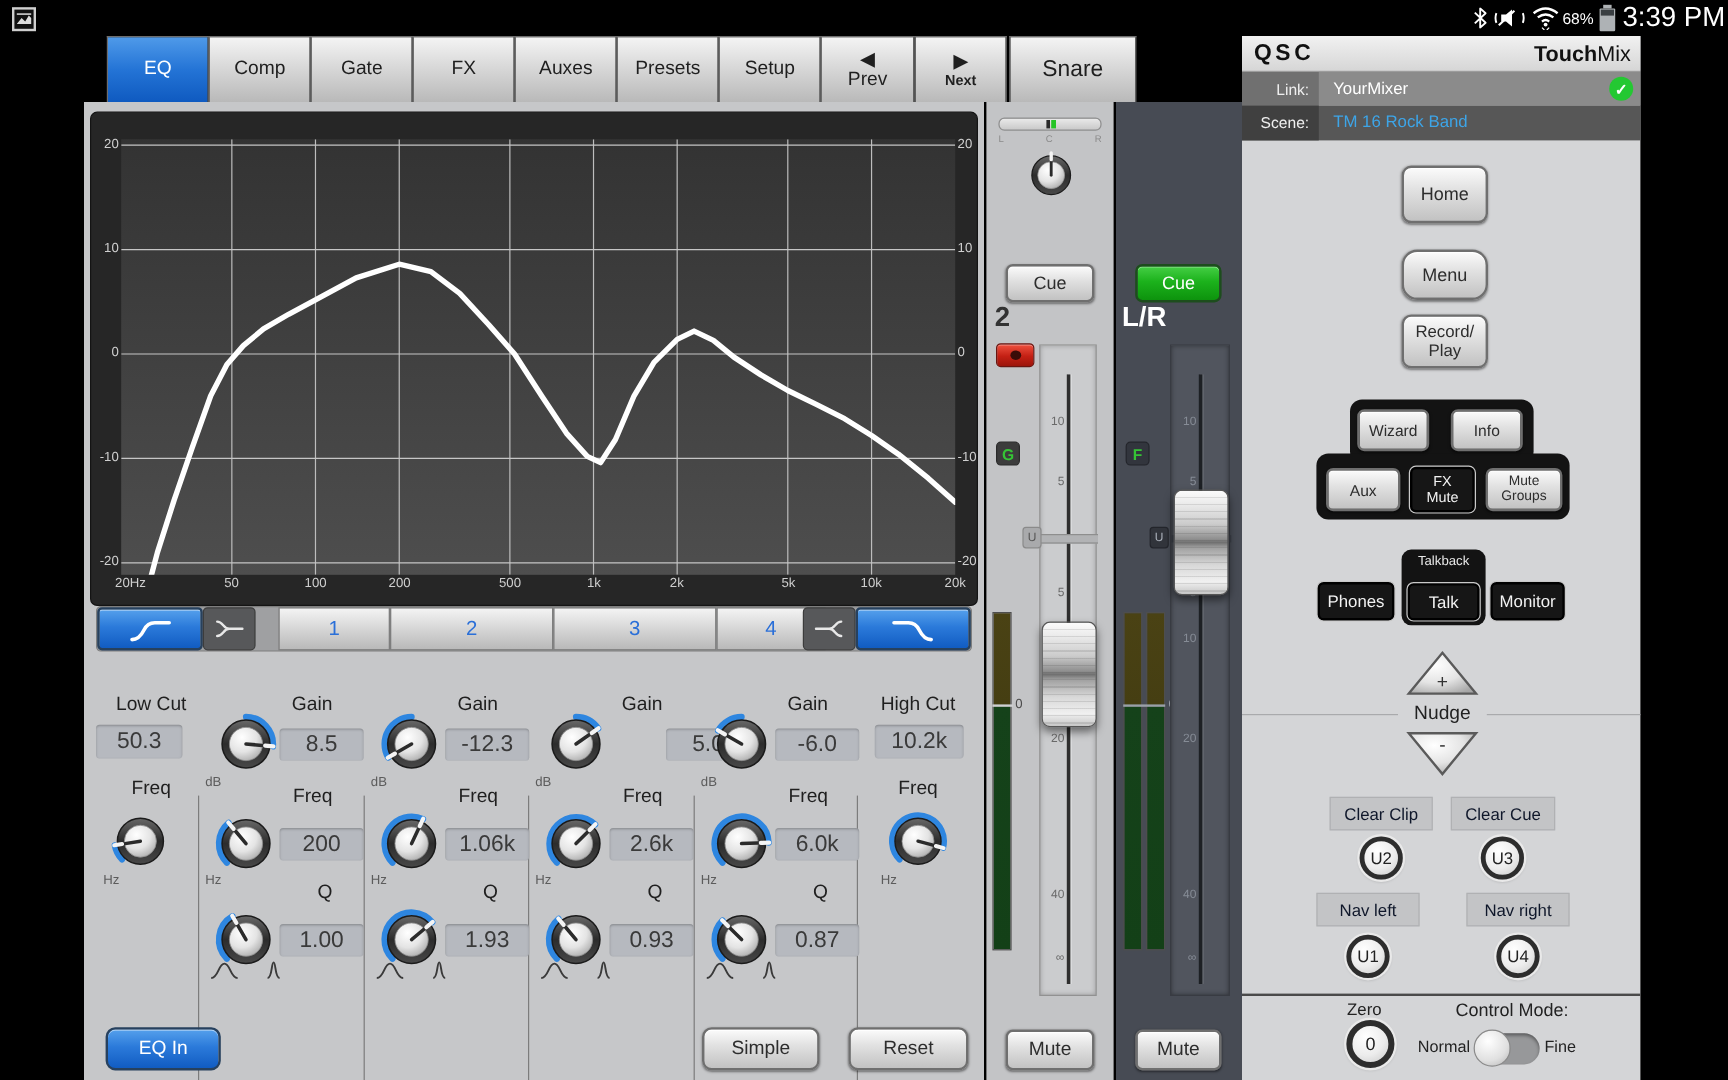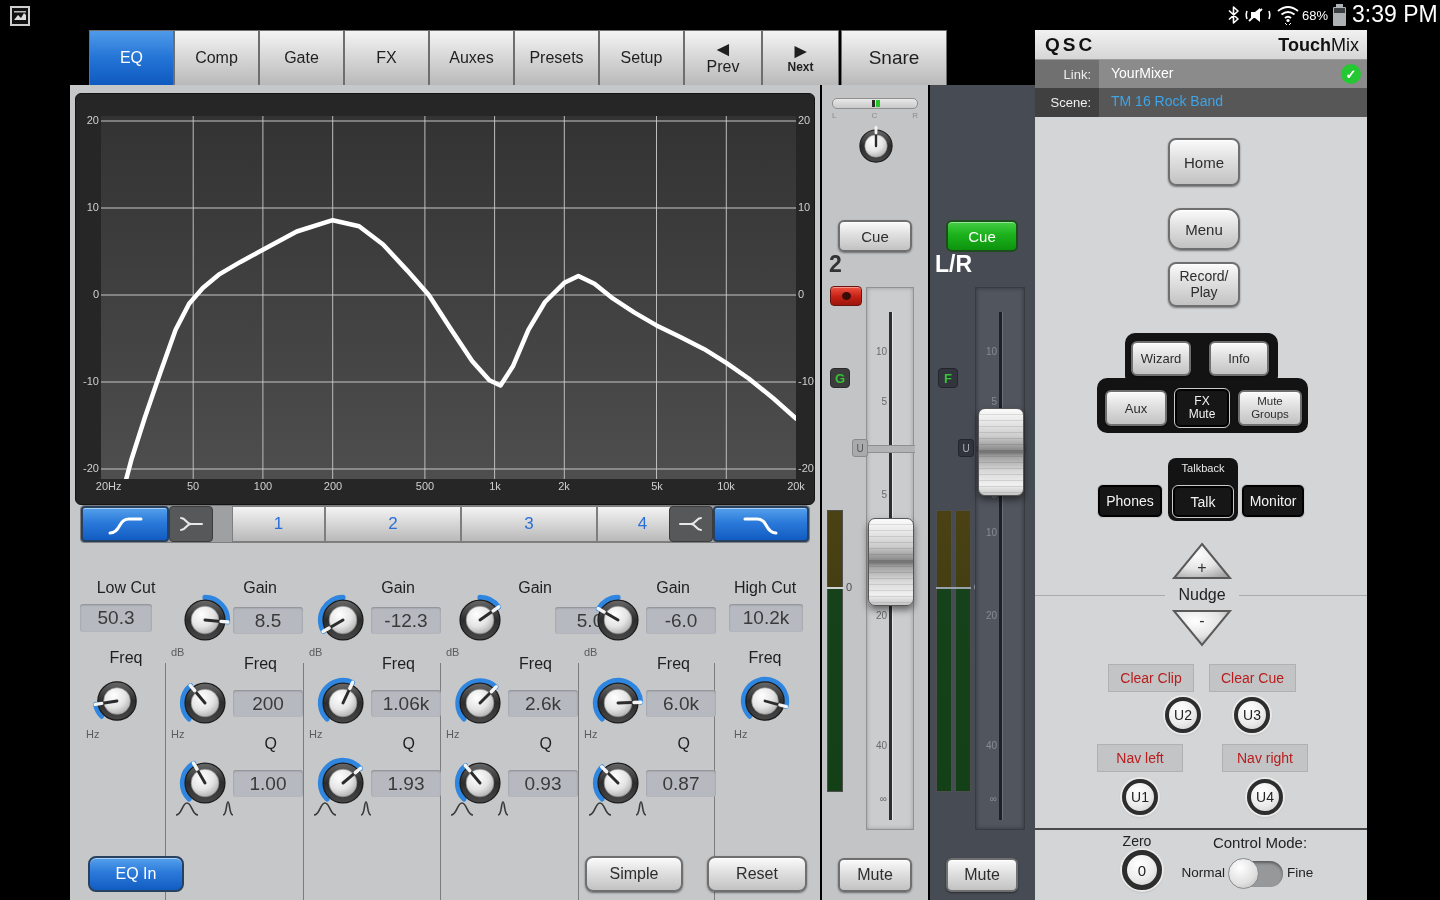--- a/index.html
+++ b/index.html
@@ -16,21 +16,21 @@
     display:flex; align-items:center; justify-content:center; text-align:center;
     box-shadow:inset 0 0 0 2px #000; }
   .blue-btn { background:linear-gradient(180deg,#55a0ec 0%,#2b7ada 45%,#115cc2 100%);
     border:2px solid #27415e; border-radius:8px; color:#fff;
     display:flex; align-items:center; justify-content:center;
     box-shadow:inset 0 1px 0 rgba(255,255,255,.5); }
   .green-btn { background:linear-gradient(180deg,#45cf45 0%,#1cb21c 45%,#0d930d 100%);
     border:2px solid #1d4d1d; border-radius:6px; color:#fff;
     display:flex; align-items:center; justify-content:center;
     box-shadow:inset 0 1px 0 rgba(255,255,255,.45); }
-  .label-box { background:#c3c4c6; border:1px solid #b0b1b3; color:#b91c1c;
+  .label-box { background:#c3c4c6; border:1px solid #b0b1b3; color:#0f172a;
     display:flex; align-items:center; justify-content:center; }
   .value-box { background:#b6b9bf; border-radius:3px; color:#3a3a3a; font-size:19px;
     display:flex; align-items:center; justify-content:center; box-shadow:inset 0 1px 2px rgba(0,0,0,.25); }
   .circle-btn { border-radius:50%; border:4px solid #2d2d2d;
     background:radial-gradient(circle at 38% 30%, #ffffff 0%, #ececec 55%, #c9c9c9 100%);
     box-shadow:0 0 0 2px #e9e9e9, 0 1px 3px rgba(0,0,0,.4);
     display:flex; align-items:center; justify-content:center; color:#222; font-size:14px; }
   .two-line { white-space:pre-line; line-height:1.12; }
 
   
@@ -530,21 +530,21 @@
         <text x="31" y="32" text-anchor="middle" font-size="16" fill="#333">+</text>
       </svg>
       <div class="abs" style="left:130px;top:469px;width:74px;height:18px;background:#d4d5d7;text-align:center;font-size:16px;color:#222;">Nudge</div>
       <svg class="tri" style="left:136px;top:491px;" width="62" height="40" viewBox="0 0 62 40">
         <polygon points="3,3 59,3 31,37" fill="url(#capGrad)" stroke="#5a5a5a" stroke-width="2"></polygon>
         <text x="31" y="18" text-anchor="middle" font-size="16" fill="#333">-</text>
       </svg>
 
       <div class="label-box abs" style="left:73px;top:547px;width:86px;height:28px;font-size:14px;">Clear Clip</div>
       <div class="label-box abs" style="left:174px;top:547px;width:87px;height:28px;font-size:14px;">Clear Cue</div>
-      <div class="circle-btn abs" style="left:98px;top:580px;width:36px;height:36px;margin-left:32px;">U2</div>
+      <div class="circle-btn abs" style="left:98px;top:580px;width:36px;height:36px;">U2</div>
       <div class="circle-btn abs" style="left:199px;top:580px;width:36px;height:36px;">U3</div>
       <div class="label-box abs" style="left:62px;top:627px;width:86px;height:28px;font-size:14px;">Nav left</div>
       <div class="label-box abs" style="left:187px;top:627px;width:86px;height:28px;font-size:14px;">Nav right</div>
       <div class="circle-btn abs" style="left:87px;top:662px;width:36px;height:36px;">U1</div>
       <div class="circle-btn abs" style="left:212px;top:662px;width:36px;height:36px;">U4</div>
 
       <div class="abs" style="left:0;top:711px;width:332px;height:2px;background:#4a4a4a;"></div>
       <div class="abs" style="left:80px;top:716px;width:44px;text-align:center;font-size:14px;color:#222;">Zero</div>
       <div class="circle-btn abs" style="left:87px;top:733px;width:40px;height:40px;border-width:5px;font-size:15px;">0</div>
       <div class="abs" style="left:150px;top:717px;width:150px;text-align:center;font-size:15px;color:#222;">Control Mode:</div>

